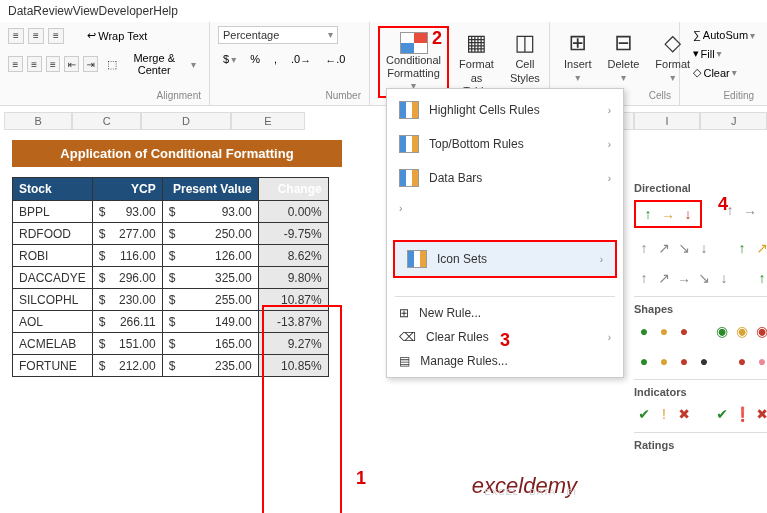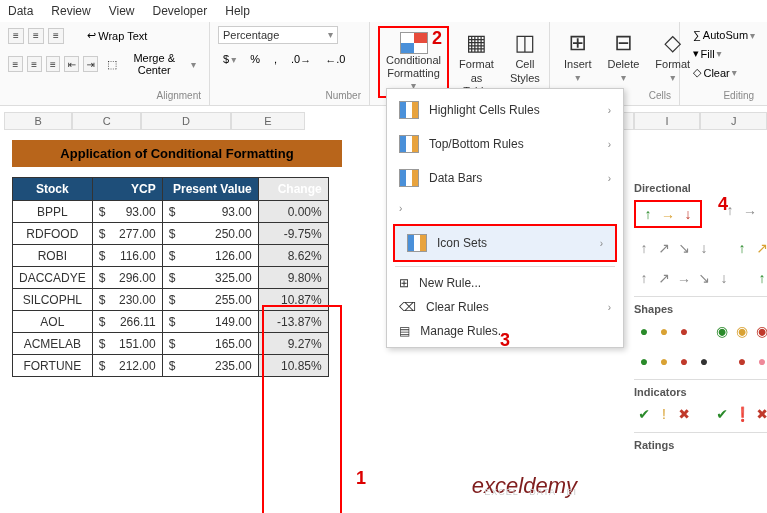--- a/index.html
+++ b/index.html
@@ -1,19 +1,19 @@
 <!DOCTYPE html>
 <html><head>
   <meta charset="utf-8">
   <style>
     * { box-sizing: border-box; margin: 0; padding: 0; font-family: 'Segoe UI', Arial, sans-serif; }
     body { background: #fff; font-size: 12px; color: #333; width: 767px; height: 513px; overflow: hidden; position: relative; }
     
     
-    .menubar { display: flex; padding: 4px 8px; gap: 18px; font-size: 12px; color: #333; }
+    .menubar { display: flex; padding: 4px 8px; gap: 0; font-size: 12px; color: #333; }
     .menubar span { cursor: pointer; }
     
     
     .ribbon { display: flex; background: #fafafa; border-bottom: 1px solid #ddd; height: 84px; }
     .ribbon-group { border-right: 1px solid #ddd; padding: 4px 8px; display: flex; flex-direction: column; justify-content: space-between; }
     .ribbon-group-label { font-size: 10px; color: #888; text-align: right; margin-top: 2px; }
     .ribbon-row { display: flex; gap: 4px; align-items: center; }
     .ribbon-btn { padding: 2px 4px; border: 1px solid transparent; background: none; cursor: pointer; display: flex; align-items: center; gap: 2px; font-size: 11px; }
     .ribbon-btn-large { display: flex; flex-direction: column; align-items: center; padding: 4px 6px; text-align: center; font-size: 11px; line-height: 1.2; cursor: pointer; }
     .ribbon-btn-large .icon { font-size: 22px; margin-bottom: 2px; }
@@ -26,39 +26,39 @@
     .cf-icon::before { content:''; position:absolute; width:50%; height:50%; background:#e74c3c; top:0; left:50%;}
     .cf-icon::after { content:''; position:absolute; width:50%; height:50%; background:#4a90d9; bottom:0; left:0;}
     
     
     .sheet-area { position: relative; padding-top: 6px;}
     .col-headers { display:flex; margin-left:4px;}
     .col-header { text-align:center; border:1px solid #ddd; background:#f5f5f5; font-size:11px; color:#666; padding:2px 0;}
     .ch-b{width:76px;} .ch-c{width:76px;} .ch-d{width:100px;} .ch-e{width:82px;}
     .ch-h,.ch-i,.ch-j{width:74px;}
     
-    .title-banner { margin: 10px 0 10px 12px; background: #b8651b; color:#000000; font-weight:bold; text-align:center; padding:6px; width: 330px; font-size:13px;}
+    .title-banner { margin: 10px 0 10px 12px; background: #b8651b; color:#ffffff; font-weight:bold; text-align:center; padding:6px; width: 330px; font-size:13px;}
     
     table.data { border-collapse: collapse; margin-left: 12px; }
     table.data th { background:#1e4e79; color:#fff; font-weight:bold; border:1px solid #333; padding:4px 6px; text-align:center; font-size:12px;}
     table.data td { border:1px solid #333; padding:3px 6px; font-size:12px; height:22px;}
-    table.data .stock{width:70px; text-align:center;}
+    table.data .stock{width:70px; text-align:left;}
     table.data .ycp{width:70px; text-align:right;}
     table.data .pv{width:96px; text-align:right;}
     table.data .change{width:70px; text-align:right; background:#e8e8e8;}
     .change-col-outline { position:absolute; border:2px solid #f00; pointer-events:none;}
     
     
     .cf-menu { position:absolute; top:88px; left:386px; width:238px; background:#fff; border:1px solid #ccc; box-shadow:2px 2px 6px rgba(0,0,0,0.2); z-index:10; padding:4px 0;}
     .cf-menu-item { display:flex; align-items:center; justify-content:space-between; padding:8px 12px; cursor:pointer; font-size:12px;}
     .cf-menu-item .mi-left{display:flex; align-items:center; gap:10px;}
     .cf-menu-item .mi-icon{width:20px; height:18px; border:1px solid #999; display:inline-block; background:linear-gradient(to right, #4a90d9 33%, #fff 33% 66%, #e8a33d 66%);}
     .cf-menu-sep{height:1px; background:#ddd; margin:4px 8px;}
     .cf-menu-item.small{padding:5px 12px;}
-    .cf-menu-item.iconsets{background:#e8f0fa; border:2px solid #f00; margin:2px 6px;}
+    .cf-menu-item.iconsets{background:#e8f0fa; border:2px solid #f00; margin:18px 6px;}
     .chev{color:#888; font-size:10px;}
     
     
     .iconset-panel { position:absolute; top:172px; left:626px; width:250px; background:#fff; padding:6px 8px; z-index:9; font-size:11px;}
     .iconset-section-title{font-weight:bold; color:#555; margin:4px 0 6px 0; font-size:11px;}
     .iconset-grid{display:flex; flex-wrap:wrap; gap:10px 18px; margin-bottom:8px;}
     .iconset-item{display:flex; gap:4px; cursor:pointer; padding:2px;}
     .iconset-item.highlighted{border:2px solid #f00; padding:4px;}
     .is-icon{font-size:14px; width:16px; text-align:center;}
     .iconset-sep{height:1px; background:#ddd; margin:6px 0;}

